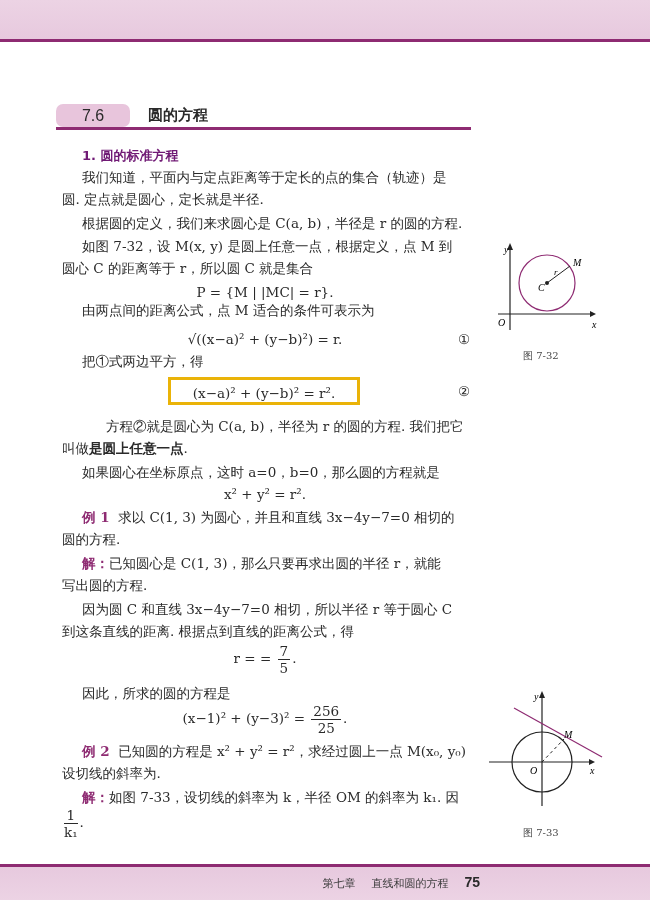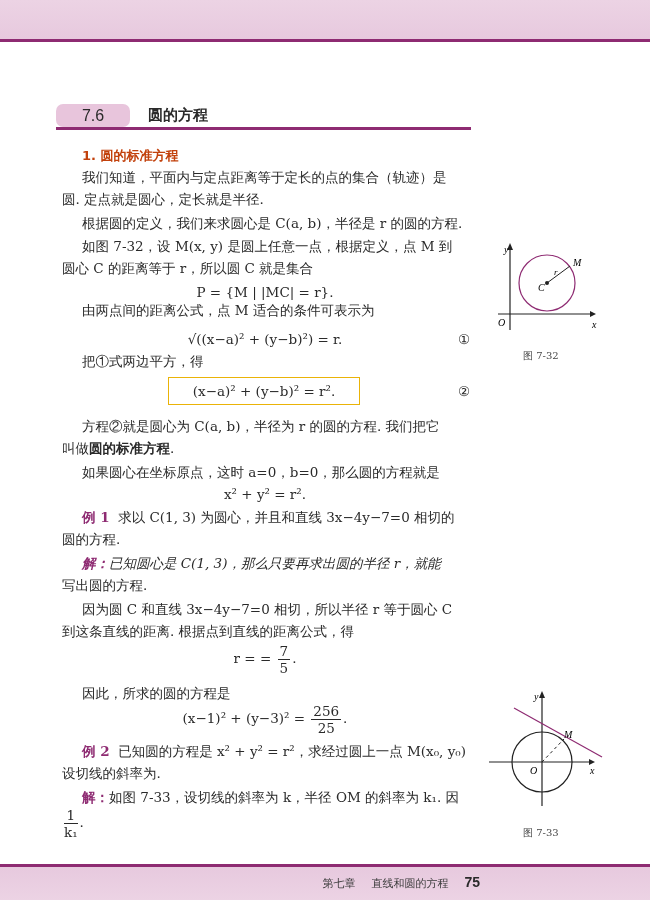--- a/index.html
+++ b/index.html
@@ -20,26 +20,26 @@
   .section-num { position: absolute; left: 0; top: 0; width: 74px; height: 23px; background: #e8c5dc;
     font-family: "Liberation Sans", sans-serif; font-size: 16px; color: #2a2a2a; text-align: center; line-height: 23px; border-radius: 7px; }
   .section-title { position: absolute; left: 92px; top: 0; height: 23px; line-height: 23px;
     font-family: "DejaVu Sans", sans-serif; font-size: 15px; font-weight: bold; color: #2a2a2a; }
 
   .content { position: absolute; left: 60px; top: 145px; width: 410px; font-size: 13.5px; line-height: 21.6px; }
   .line { position: absolute; white-space: nowrap; font-size: 13.5px; }
   .indent { left: 22px; }
   .noindent { left: 2px; }
   .center { left: 0; width: 410px; text-align: center; }
-  .sub-heading { color: #c2410c; font-family: "DejaVu Sans", sans-serif; font-size: 13px; font-weight: bold; }
+  .sub-heading { color: #701a75; font-family: "DejaVu Sans", sans-serif; font-size: 13px; font-weight: bold; }
   .kw { color: #8e2b72; font-weight: bold; }
   .bold { font-weight: bold; }
   .eqnum { position: absolute; right: 0; }
 
-  .boxed { position: absolute; left: 108px; top: 232px; width: 192px; height: 28px; border: 1px solid #eab308;
+  .boxed { position: absolute; left: 108px; top: 232px; width: 192px; height: 28px; border: 3px solid #eab308;
     text-align: center; line-height: 26px; font-size: 13.5px; }
 
   .frac { display: inline-block; vertical-align: middle; text-align: center; margin: 0 2px; }
   .frac .num { display: block; border-bottom: 1px solid #2a2a2a; padding: 0 2px; line-height: 16px; }
   .frac .den { display: block; line-height: 16px; }
 
   .fig { position: absolute; }
   .fig-caption { position: absolute; font-size: 10px; color: #444; font-family: "DejaVu Serif", serif; }
 </style>
 </head>
@@ -64,33 +64,33 @@
   <div class="line indent" style="top:155px;">由两点间的距离公式，点 M 适合的条件可表示为</div>
 
   <div class="line center" style="top:184px;">√((x−a)² + (y−b)²) = r.</div>
   <div class="line eqnum" style="top:184px;">①</div>
 
   <div class="line indent" style="top:206px;">把①式两边平方，得</div>
 
   <div class="boxed">(x−a)² + (y−b)² = r².</div>
   <div class="line eqnum" style="top:236px;">②</div>
 
-  <div class="line indent" style="top:271px;">方程②就是圆心为 C(a, b)，半径为 r 的圆的方程. 我们把它</div>
+  <div class="line indent" style="top:271px;margin-left:24px;">方程②就是圆心为 C(a, b)，半径为 r 的圆的方程. 我们把它</div>
   <div class="line noindent" style="top:293px;">
-    <span>叫做</span><span class="bold">圆的标准方程</span><span>.</span>
+    <span>叫做</span><span class="bold">是圆上任意一点</span><span>.</span>
   </div>
   <div class="line indent" style="top:317px;">如果圆心在坐标原点，这时 a=0，b=0，那么圆的方程就是</div>
   <div class="line center" style="top:339px;">x² + y² = r².</div>
 
   <div class="line indent" style="top:362px;">
     <span class="kw">例 1</span>&nbsp;&nbsp;<span>求以 C(1, 3) 为圆心，并且和直线 3x−4y−7=0 相切的</span>
   </div>
   <div class="line noindent" style="top:384px;">圆的方程.</div>
 
-  <div class="line indent" style="top:408px;font-style:italic;">
+  <div class="line indent" style="top:408px;">
     <span class="kw">解：</span><span>已知圆心是 C(1, 3)，那么只要再求出圆的半径 r，就能</span>
   </div>
   <div class="line noindent" style="top:430px;">写出圆的方程.</div>
   <div class="line indent" style="top:454px;">因为圆 C 和直线 3x−4y−7=0 相切，所以半径 r 等于圆心 C</div>
   <div class="line noindent" style="top:476px;">到这条直线的距离. 根据点到直线的距离公式，得</div>
 
   <div class="line center" style="top:498px;">
     <span>r =</span>
     <span>=</span>
     <span class="frac">

